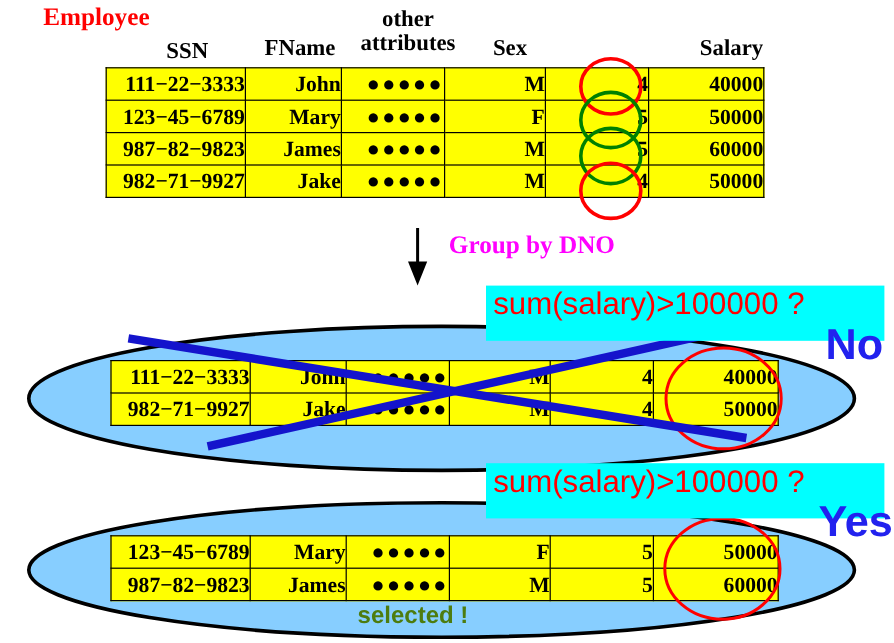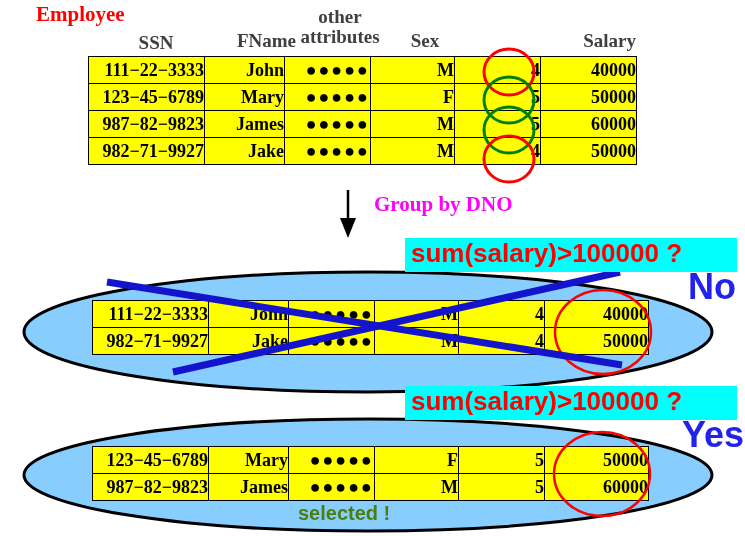--- a/index.html
+++ b/index.html
@@ -14,21 +14,21 @@
 
   .lbl{position:absolute;white-space:nowrap;}
 
   .title-employee{
     left:36px;top:2px;
     color:#ff0000;
     font-family:"Liberation Serif", serif;
     font-weight:bold;font-size:21px;
   }
   .colhead{
-    color:#404040;
+    color:#000000;
     font-family:"Liberation Serif", serif;
     font-weight:bold;font-size:19px;
     text-align:center;
   }
   .colhead.two{line-height:17px;}
 
   
   table.emp{
     position:absolute;
     border-collapse:collapse;
@@ -57,24 +57,24 @@
     left:374px;top:192px;
     color:#ff00ff;
     font-family:"Liberation Serif", serif;
     font-weight:bold;font-size:21px;
   }
   .cyanbox{
     position:absolute;
     background:#00ffff;
     color:#ff0000;
     font-family:"Liberation Sans", sans-serif;
-    font-weight:bold;
+    font-weight:normal;
     font-size:26px;
     line-height:30px;
-    padding:0 4px 4px 6px;
+    padding:0 4px 16px 6px;
     white-space:nowrap;
   }
   .answer{
     color:#2222ee;
     font-family:"Liberation Sans", sans-serif;
     font-weight:bold;font-size:36px;text-align:right;
   }
   .selected{
     left:298px;top:502px;
     color:#4d7c0f;
@@ -83,21 +83,21 @@
   }
 </style>
 </head>
 <body>
 
 <div id="stage">
 
   <div class="lbl title-employee">Employee</div>
 
   <div class="lbl colhead" style="left:108px;top:32px;width:96px;">SSN</div>
-  <div class="lbl colhead" style="left:204px;top:30px;width:92px;text-align:right;">FName</div>
+  <div class="lbl colhead" style="left:204px;top:30px;width:92px;">FName</div>
   <div class="lbl colhead two" style="left:296px;top:8px;width:88px;">other</div>
   <div class="lbl colhead two" style="left:292px;top:28px;width:96px;">attributes</div>
   <div class="lbl colhead" style="left:384px;top:30px;width:82px;">Sex</div>
   <div class="lbl colhead" style="left:552px;top:30px;width:84px;text-align:right;">Salary</div>
 
   <table class="emp" id="main-table" style="left:88px;top:56px;width:548px;">
     <colgroup>
       <col style="width:116px">
         <col style="width:80px">
         <col style="width:86px">

